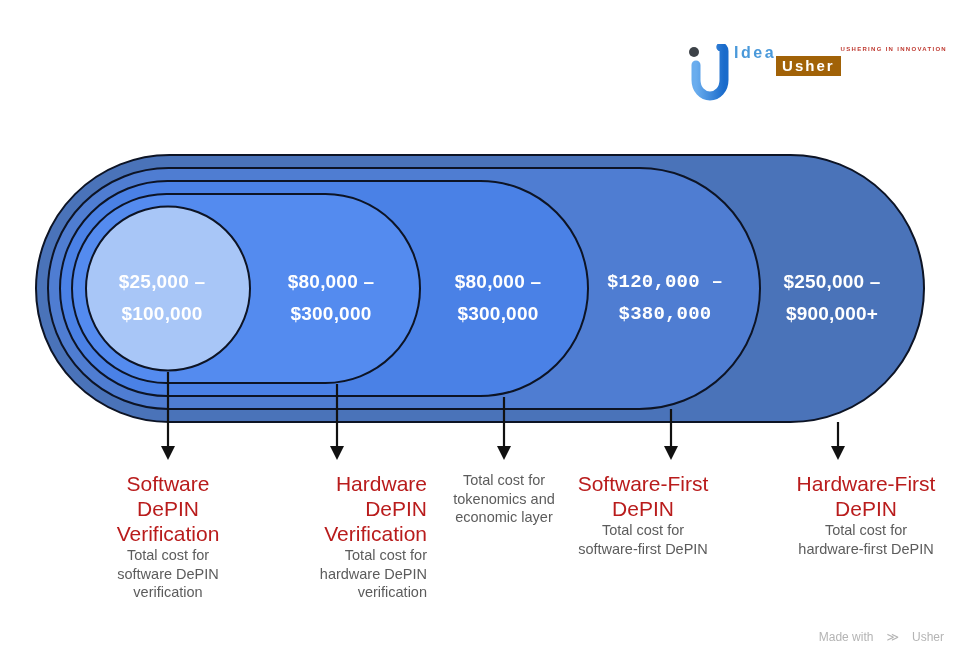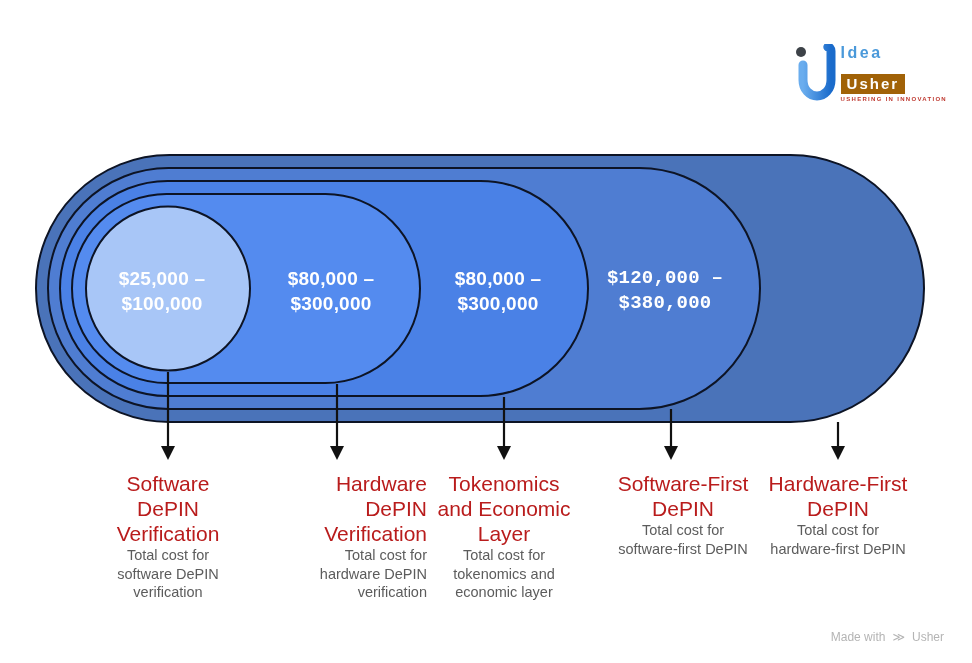--- a/index.html
+++ b/index.html
@@ -5,53 +5,53 @@
   html,body{margin:0;padding:0;background:#ffffff;}
   .canvas{
     position:relative;width:972px;height:663px;background:#ffffff;overflow:hidden;
     font-family:"Liberation Sans","DejaVu Sans",sans-serif;
   }
   .diagram-svg{position:absolute;left:0;top:0;}
 
   
   .cost-label{
     position:absolute;width:148px;top:266px;text-align:center;
-    color:#ffffff;font-size:19px;line-height:25px;font-weight:600;
+    color:#ffffff;font-size:19px;line-height:32px;font-weight:600;
     white-space:pre-line;letter-spacing:.2px;
   }
 
   
   .col-label{position:absolute;top:471px;width:180px;text-align:center;}
   .col-title{
     font-size:21px;line-height:25px;font-weight:400;color:#b91c1c;
     white-space:pre-line;
   }
   .col-subtitle{
     font-size:14.5px;line-height:18.5px;color:#5c5c5c;
     white-space:pre-line;
   }
 
   
   .logo{position:absolute;top:44px;right:25px;display:flex;align-items:flex-start;}
-  .logo-text{margin-left:4px;display:flex;flex-direction:column;align-items:flex-start;}
+  .logo-text{margin-left:4px;display:flex;flex-direction:row;align-items:flex-start;}
   .logo-word-top{
     font-size:16px;font-weight:700;letter-spacing:2.5px;color:#4a99da;line-height:18px;
   }
   .logo-word-bottom{
     margin-top:12px;background:#a16207;color:#ffffff;font-size:15px;font-weight:700;
     letter-spacing:2px;line-height:18px;padding:1px 6px;
   }
   .logo-tagline{
     margin-top:2px;font-size:6px;font-weight:700;letter-spacing:1.3px;color:#bf3a31;
   }
 
   
   .napkin-credit{
     position:absolute;right:28px;bottom:19px;color:#b4b4b4;font-size:12px;
-    display:flex;align-items:center;gap:7px;
+    display:flex;align-items:center;gap:13px;
   }
   .napkin-icon{font-size:12px;line-height:12px;color:#b4b4b4;}
 </style>
 </head>
 <body>
 
 <div class="canvas">
 
   <svg class="diagram-svg" width="972" height="663" viewBox="0 0 972 663">
 
@@ -88,52 +88,51 @@
   </svg>
 
   <div class="cost-label" style="left:88px;">$25,000 –
 $100,000</div>
   <div class="cost-label" style="left:257px;">$80,000 –
 $300,000</div>
   <div class="cost-label" style="left:424px;">$80,000 –
 $300,000</div>
   <div class="cost-label" style="left:591px;font-family:Liberation Mono, monospace;">$120,000 –
 $380,000</div>
+  <div class="cost-label" style="left:758px;">$250,000 –
+$900,000+</div>
 
   <div class="col-label" style="left:78px;">
     <div class="col-title">Software
 DePIN
 Verification</div>
     <div class="col-subtitle">Total cost for
 software DePIN
 verification</div>
   </div>
   <div class="col-label" style="left:247px;text-align:right;">
     <div class="col-title">Hardware
 DePIN
 Verification</div>
     <div class="col-subtitle">Total cost for
 hardware DePIN
 verification</div>
   </div>
   <div class="col-label" style="left:414px;">
-    <div class="col-title">Tokenomics
-and Economic
-Layer</div>
     <div class="col-subtitle">Total cost for
 tokenomics and
 economic layer</div>
   </div>
-  <div class="col-label" style="left:593px;">
+  <div class="col-label" style="left:553px;">
     <div class="col-title">Software-First
 DePIN</div>
     <div class="col-subtitle">Total cost for
 software-first DePIN</div>
   </div>
-  <div class="col-label" style="left:748px;">
+  <div class="col-label" style="left:776px;">
     <div class="col-title">Hardware-First
 DePIN</div>
     <div class="col-subtitle">Total cost for
 hardware-first DePIN</div>
   </div>
 
   <div class="logo">
     <svg width="44" height="58" viewBox="0 0 44 58">
       <defs>
         <linearGradient id="ug" x1="0" y1="0" x2="1" y2="0">

